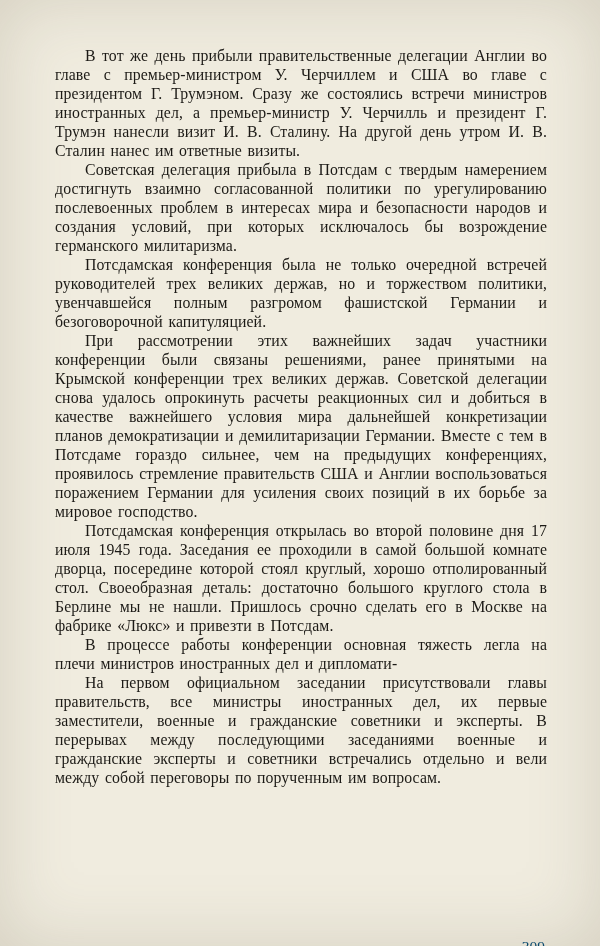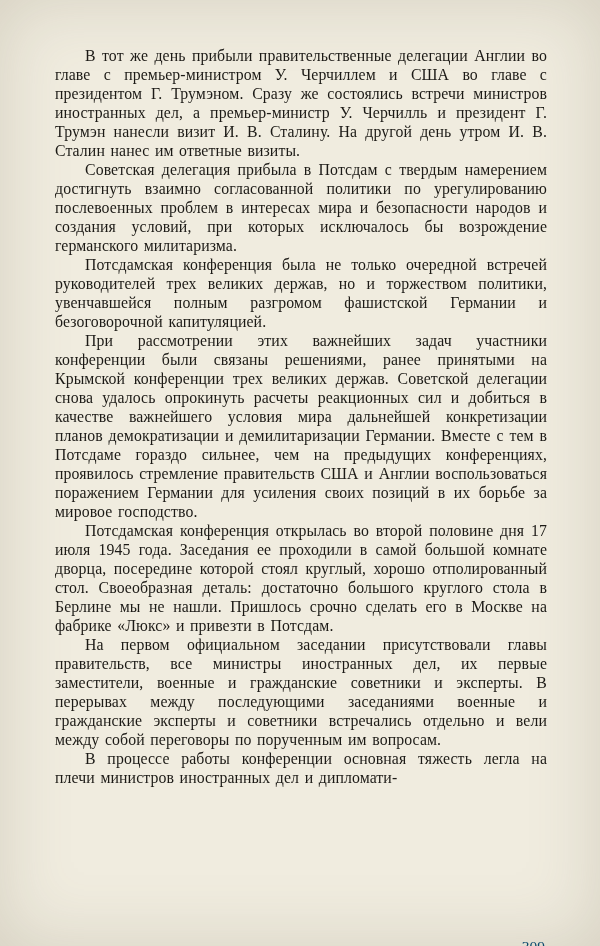--- a/index.html
+++ b/index.html
@@ -42,17 +42,17 @@
 </head>
 <body>
 
 <div class="page" lang="ru">
   <div class="text-block">
     <p>В тот же день прибыли правительственные делегации Англии во главе с премьер-министром У. Черчиллем и США во главе с президентом Г. Трумэном. Сразу же состоялись встречи министров иностранных дел, а премьер-министр У. Черчилль и президент Г. Трумэн нанесли визит И. В. Сталину. На другой день утром И. В. Сталин нанес им ответные визиты.</p>
     <p>Советская делегация прибыла в Потсдам с твердым намерением достигнуть взаимно согласованной политики по урегулированию послевоенных проблем в интересах мира и безопасности народов и создания условий, при которых исключалось бы возрождение германского милитаризма.</p>
     <p>Потсдамская конференция была не только очередной встречей руководителей трех великих держав, но и торжеством политики, увенчавшейся полным разгромом фашистской Германии и безоговорочной капитуляцией.</p>
     <p>При рассмотрении этих важнейших задач участники конференции были связаны решениями, ранее принятыми на Крымской конференции трех великих держав. Советской делегации снова удалось опрокинуть расчеты реакционных сил и добиться в качестве важнейшего условия мира дальнейшей конкретизации планов демократизации и демилитаризации Германии. Вместе с тем в Потсдаме гораздо сильнее, чем на предыдущих конференциях, проявилось стремление правительств США и Англии воспользоваться поражением Германии для усиления своих позиций в их борьбе за мировое господство.</p>
     <p>Потсдамская конференция открылась во второй половине дня 17 июля 1945 года. Заседания ее проходили в самой большой комнате дворца, посередине которой стоял круглый, хорошо отполированный стол. Своеобразная деталь: достаточно большого круглого стола в Берлине мы не нашли. Пришлось срочно сделать его в Москве на фабрике «Люкс» и привезти в Потсдам.</p>
+    <p>В процессе работы конференции основная тяжесть легла на плечи министров иностранных дел и дипломати-</p>
     <p>На первом официальном заседании присутствовали главы правительств, все министры иностранных дел, их первые заместители, военные и гражданские советники и эксперты. В перерывах между последующими заседаниями военные и гражданские эксперты и советники встречались отдельно и вели между собой переговоры по порученным им вопросам.</p>
-    <p>В процессе работы конференции основная тяжесть легла на плечи министров иностранных дел и дипломати-</p>
   </div>
   <div class="page-number">309</div>
 </div>
 
 </body></html>

